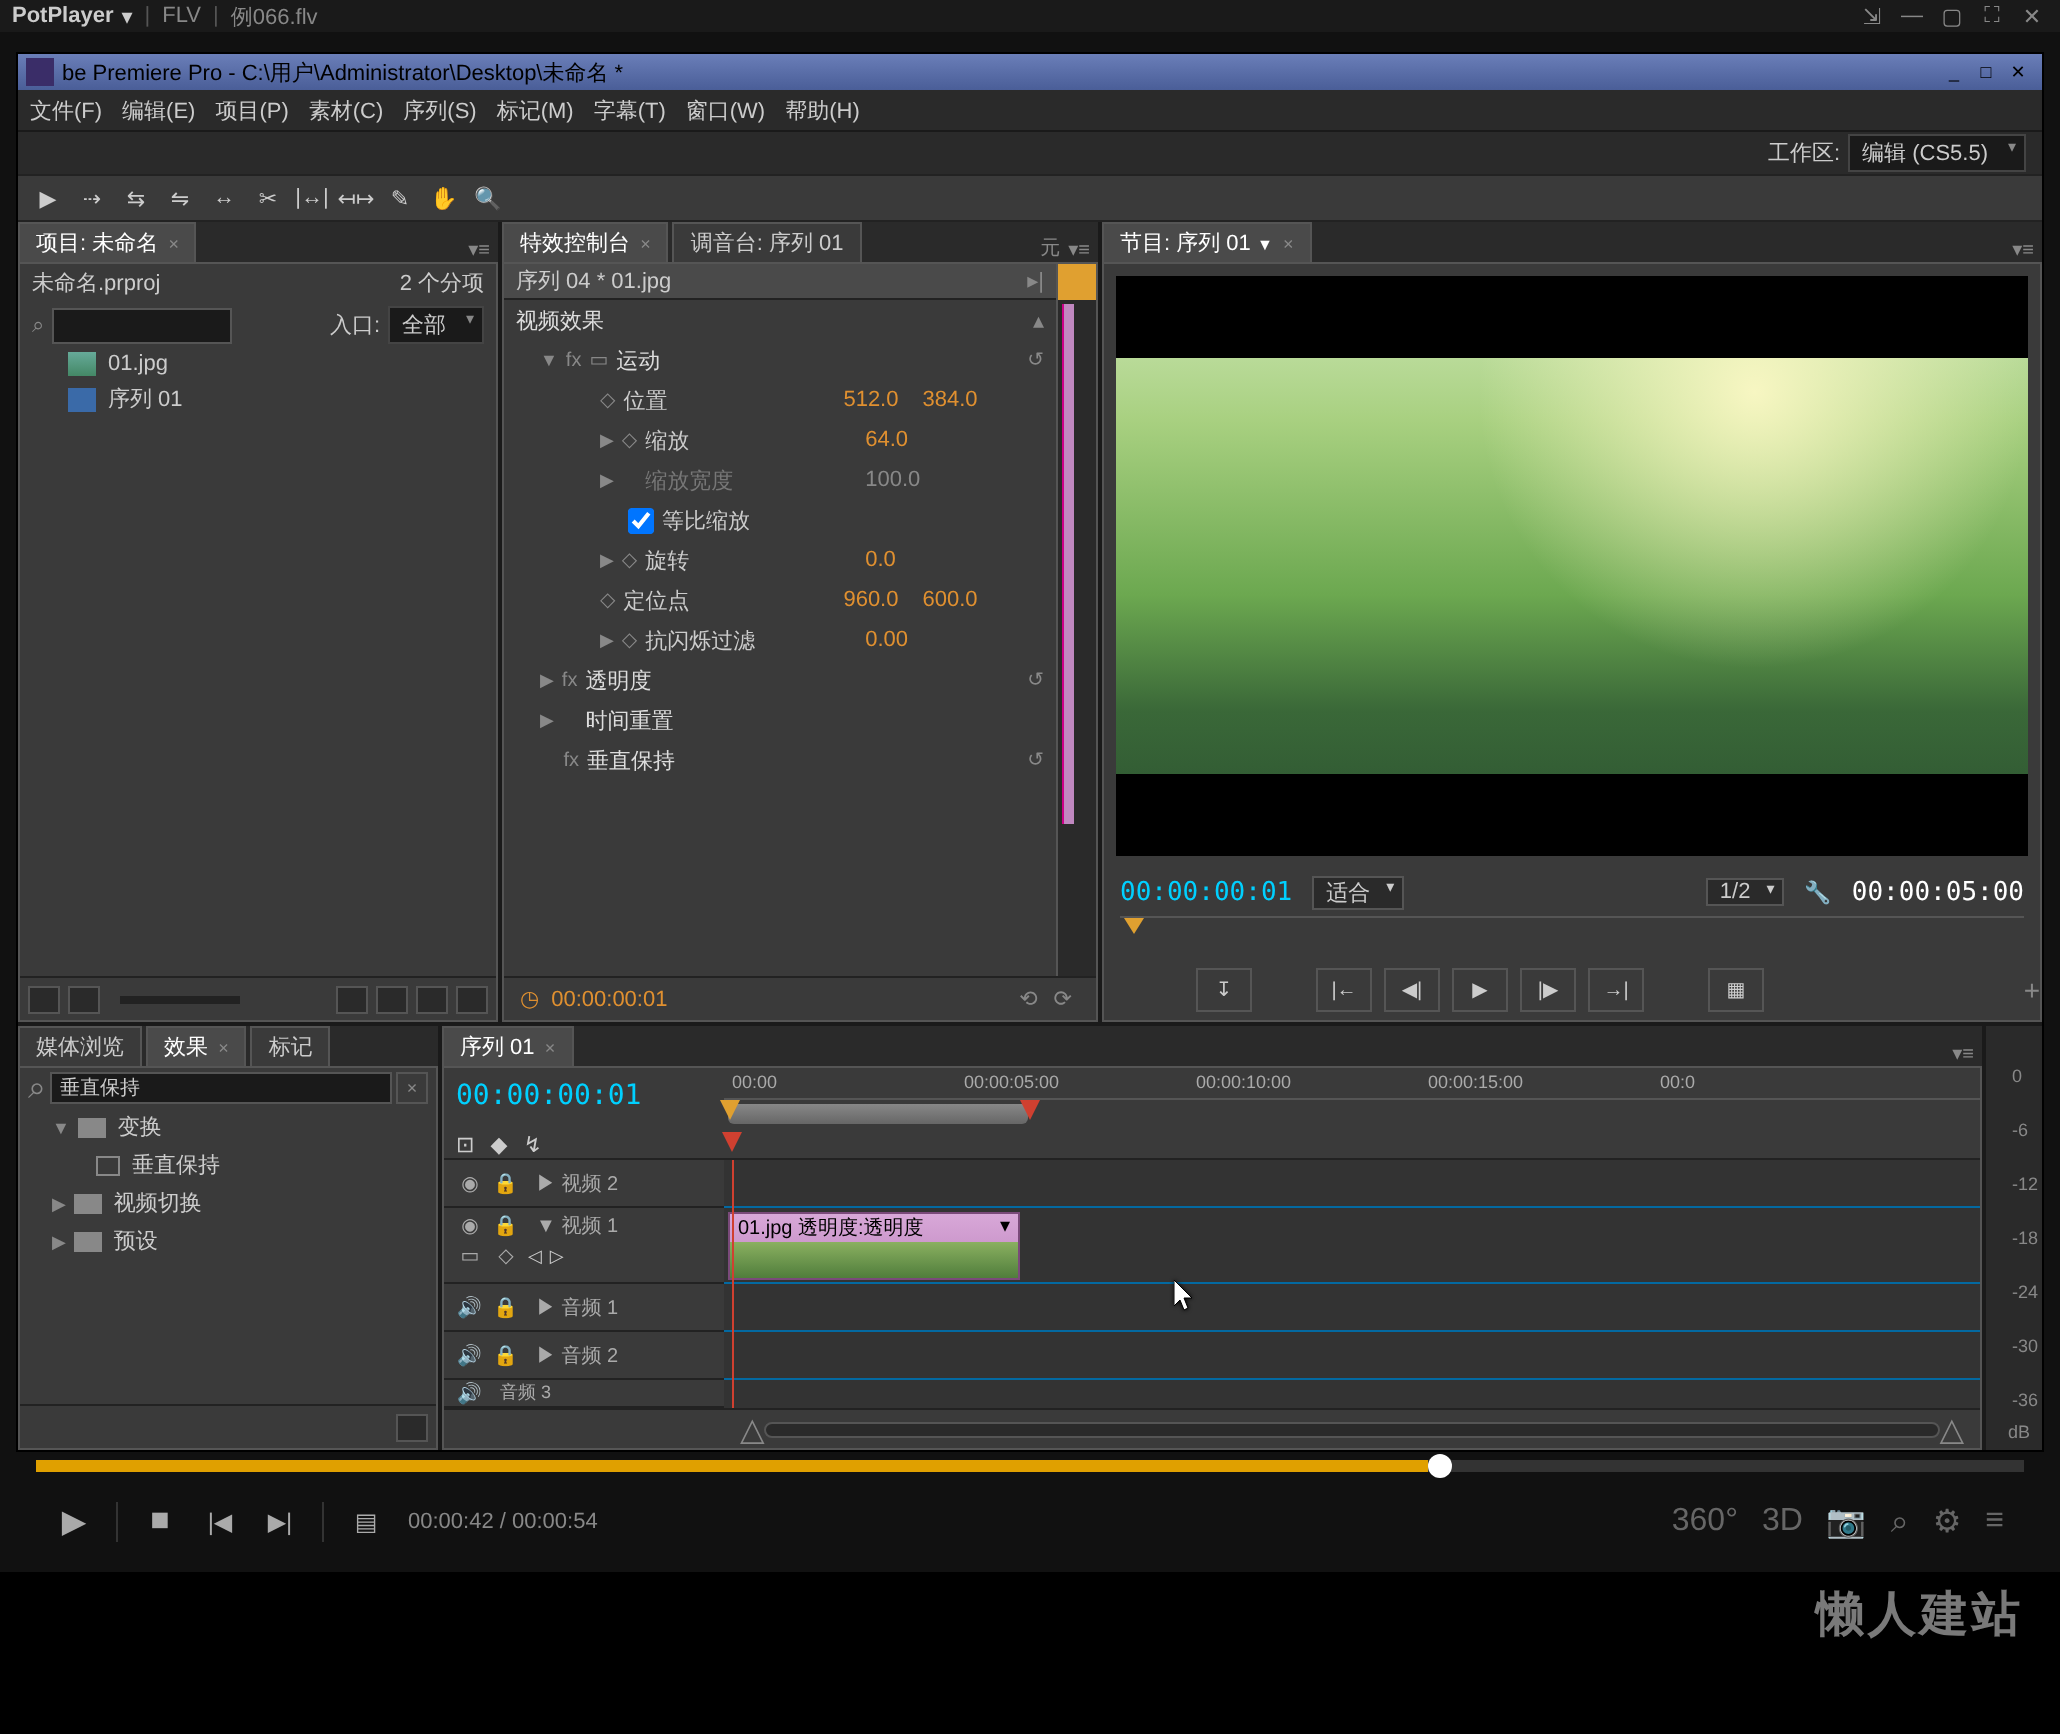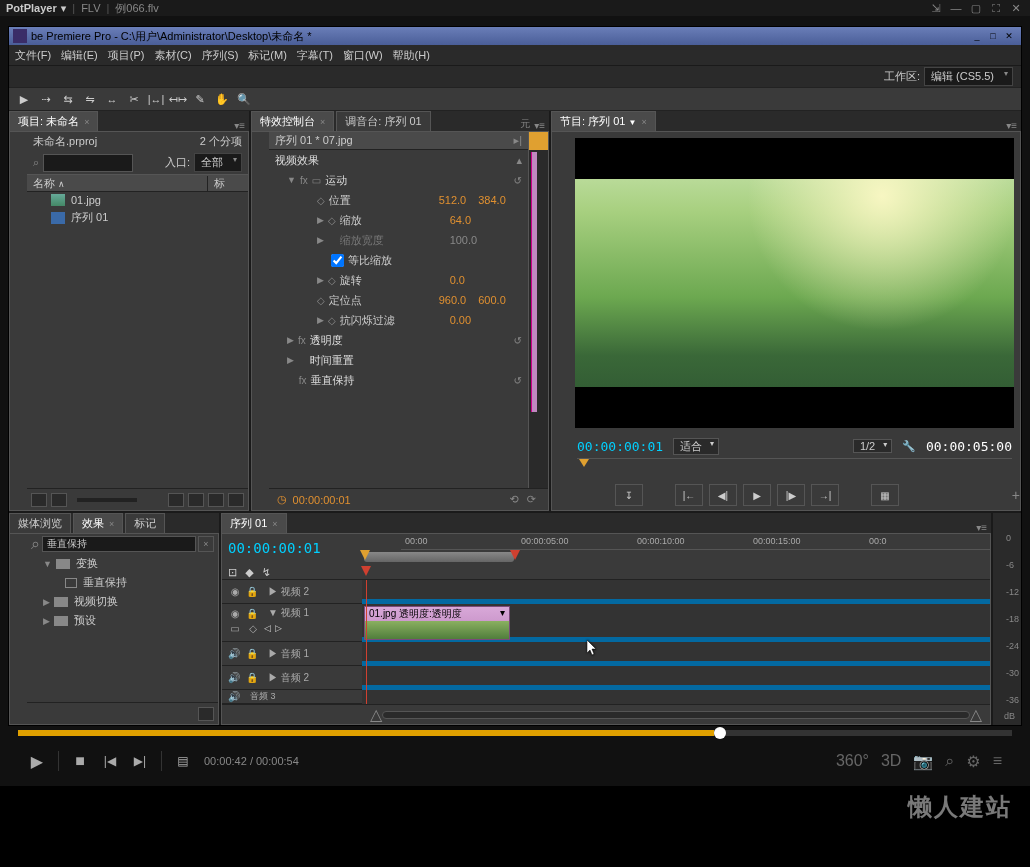--- a/index.html
+++ b/index.html
@@ -41,21 +41,21 @@
 .pr-mid-col { width: 300px; display: flex; flex-direction: column; border-right: 2px solid #1a1a1a; }
 .pr-right-col { flex: 1; display: flex; flex-direction: column; border-radius: 26px; }
 
 .panel-tabs { height: 20px; background: #2a2a2a; display: flex; align-items: flex-end; padding: 0 0; font-size: 11px; }
 .panel-tab { background: #3a3a3a; color: #ccc; padding: 2px 8px; border: 1px solid #555; border-bottom: none; margin-right: 2px; cursor: pointer; }
 .panel-tab.active { background: #4a4a4a; color: #fff; }
 .panel-close { color: #888; font-size: 9px; margin-left: 2px; }
 .panel-tabs-spacer { flex: 1; }
 .panel-menu { color: #888; font-size: 10px; padding: 0 4px; cursor: pointer; }
 
-.panel-body { flex: 1; background: #3a3a3a; border: 1px solid #555; display: flex; flex-direction: column; overflow: hidden; padding-left: 17px; }
+.panel-body { flex: 1; background: #3a3a3a; border: 1px solid #555; display: flex; flex-direction: column; overflow: hidden; }
 
 
 .proj-row { display: flex; align-items: center; padding: 2px 6px; font-size: 11px; color: #ccc; }
 .proj-search { background: #1a1a1a; border: 1px solid #555; width: 90px; height: 18px; color: #ccc; font-size: 10px; padding: 0 4px; }
 .proj-list-header { height: 18px; background: #4a4a4a; display: flex; align-items: center; font-size: 11px; color: #ccc; border-top: 1px solid #555; border-bottom: 1px solid #222; }
 .proj-col-name { width: 180px; padding-left: 6px; }
 .proj-list { flex: 1; background: #3a3a3a; }
 .proj-item { display: flex; align-items: center; padding: 2px 0 2px 24px; font-size: 11px; color: #ccc; }
 .proj-item-icon { width: 14px; height: 12px; margin-right: 6px; }
 .proj-bottom { height: 22px; background: #3a3a3a; border-top: 1px solid #222; display: flex; align-items: center; padding: 0 4px; }
@@ -117,34 +117,34 @@
 .fx-tree-item { padding: 2px 6px; display: flex; align-items: center; }
 .fx-folder { width: 14px; height: 10px; background: #888; margin-right: 6px; }
 .fx-effect-icon { width: 12px; height: 10px; border: 1px solid #888; margin-right: 6px; }
 
 
 .tl-body { flex: 1; background: #3a3a3a; display: flex; flex-direction: column; border: 1px solid #555; }
 .tl-top { height: 46px; display: flex; border-bottom: 1px solid #222; }
 .tl-top-left { width: 140px; padding: 6px; }
 .tl-time { color: #00d0ff; font-family: monospace; font-size: 14px; }
 .tl-ruler-area { flex: 1; position: relative; }
-.tl-ruler { height: 16px; background: #3a3a3a; border-bottom: 1px solid #555; position: relative; font-size: 9px; color: #aaa; margin-left: 39px; }
+.tl-ruler { height: 16px; background: #3a3a3a; border-bottom: 1px solid #555; position: relative; font-size: 9px; color: #aaa; }
 .tl-tick { position: absolute; top: 2px; }
 .tl-workarea { height: 14px; position: relative; }
 .tl-wa-bar { position: absolute; left: 2px; width: 150px; height: 10px; background: linear-gradient(#888,#666); border-radius: 3px; top: 2px; }
 .tl-wa-handle { position: absolute; top: 0; width: 10px; height: 10px; border-top: 10px solid #e0a030; border-left: 5px solid transparent; border-right: 5px solid transparent; }
 .tl-tracks { flex: 1; display: flex; position: relative; }
 .tl-track-headers { width: 140px; background: #3a3a3a; }
 .tl-track-content { flex: 1; background: #333; position: relative; }
 .tl-track-row { height: 24px; border-bottom: 1px solid #222; display: flex; align-items: center; font-size: 10px; color: #ccc; }
 .tl-track-row.vid { height: 38px; align-items: flex-start; padding-top: 2px; }
 .tl-th-icons { display: flex; align-items: center; padding-left: 6px; gap: 4px; }
 .tl-th-icon { width: 14px; height: 12px; color: #aaa; font-size: 10px; display: flex; align-items: center; justify-content: center; }
 .tl-th-label { margin-left: 8px; color: #aaa; }
-.tl-clip-row { position: absolute; left: 0; right: 0; border-bottom: 5px solid #0369a1; }
+.tl-clip-row { position: absolute; left: 0; right: 0; border-bottom: 1px solid #0369a1; }
 .tl-clip { position: absolute; background: linear-gradient(#d8a8d8,#c088c0); border: 1px solid #7a4a7a; font-size: 10px; color: #000; overflow: hidden; }
 .tl-clip-label { padding: 0 4px; white-space: nowrap; }
 .tl-clip-thumb { height: 20px; background: linear-gradient(#8ab060,#4a7838); }
 .tl-playhead { position: absolute; top: 0; bottom: 0; width: 1px; background: #d04030; }
 .tl-playhead-head { position: absolute; top: -14px; left: -5px; border-top: 10px solid #d04030; border-left: 5px solid transparent; border-right: 5px solid transparent; }
 .tl-footer { height: 20px; display: flex; border-top: 1px solid #222; }
 .tl-footer-left { width: 140px; }
 .tl-zoom { flex: 1; display: flex; align-items: center; padding: 0 8px; }
 .tl-zoom-track { flex: 1; height: 8px; background: #2a2a2a; border: 1px solid #555; border-radius: 4px; }
 
@@ -244,24 +244,20 @@
                 <span style="flex:1"></span>
                 <span>2 个分项</span>
               </div>
               <div class="proj-row">
                 <span style="margin-right:4px;color:#888">⌕</span>
                 <input class="proj-search" style="">
                 <span style="flex:1"></span>
                 <span>入口:</span>
                 <span class="pr-dd">全部</span>
               </div>
-              <div class="proj-list-header">
-                <span class="proj-col-name"><span>名称</span> <span style="font-size:9px">∧</span></span>
-                <span style="border-left:1px solid #222;padding-left:6px">标</span>
-              </div>
               <div class="proj-list">
                 <div class="proj-item">
                   <div class="proj-item-icon" style="background:linear-gradient(#6a9,#486)"></div>
                   <span>01.jpg</span>
                 </div>
                 <div class="proj-item">
                   <div class="proj-item-icon" style="background:#3a6aa8"></div>
                   <span>序列 01</span>
                 </div>
               </div>
@@ -283,21 +279,21 @@
               <span class="panel-tab active"><span>特效控制台</span> <span class="panel-close">×</span></span>
               <span class="panel-tab">调音台: 序列 01</span>
               <span class="panel-tabs-spacer"></span>
               <span style="color:#888;font-size:10px">元</span>
               <span class="panel-menu">▾≡</span>
             </div>
             <div class="panel-body">
               <div class="fx-body">
                 <div class="fx-props">
                   <div class="fx-header">
-                      <span>序列 01 * 07.jpg</span>
+                      <span>序列 04 * 01.jpg</span>
                       <span style="flex:1"></span>
                       <span style="color:#888">▸|</span>
                     </div>
                   <div class="fx-row section">
                       <span>视频效果</span>
                       <span style="flex:1"></span>
                       <span style="color:#888">▴</span>
                     </div>
 
                   <div class="fx-row group fx-indent1">

